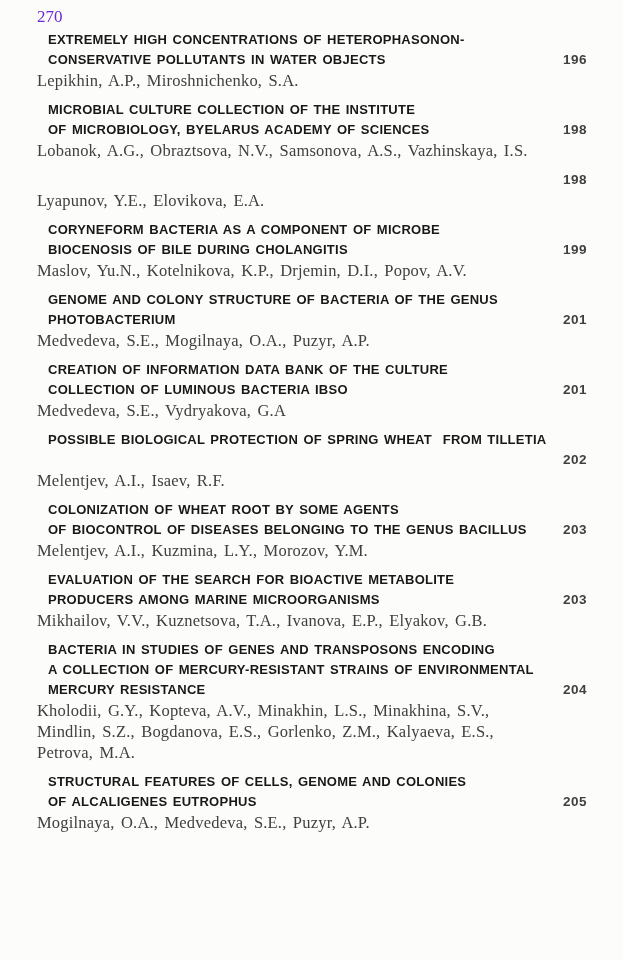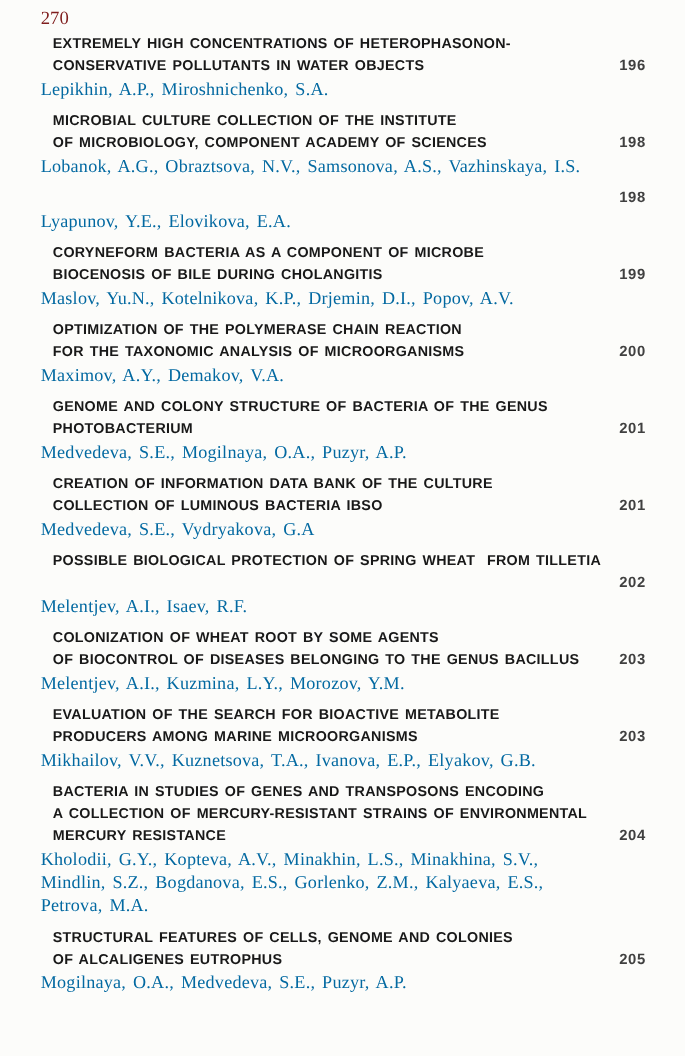--- a/index.html
+++ b/index.html
@@ -52,30 +52,30 @@
     color: #404040;
   }
   .authors-line {
     padding-left: 37px;
     padding-right: 36px;
     font-family: "Liberation Serif", "DejaVu Serif", serif;
     font-size: 16.5px;
     line-height: 21px;
     letter-spacing: 0.2px;
     word-spacing: 2px;
-    color: #0369a1;
+    color: #404040;
     white-space: pre;
   }
   .footer-page-number {
     margin-top: 7px;
     padding-left: 37px;
     font-family: "Liberation Serif", "DejaVu Serif", serif;
     font-size: 17px;
     line-height: 20px;
-    color: #7f1d1d;
+    color: #6d28d9;
   }
 </style>
 </head>
 <body>
 
 <div class="page">
   <div class="toc">
       <div class="entry">
         <div class="title-line">
           <span class="title-text">EXTREMELY HIGH CONCENTRATIONS OF HETEROPHASONON-</span>
@@ -84,50 +84,40 @@
           <span class="title-text">CONSERVATIVE POLLUTANTS IN WATER OBJECTS</span>
           <span class="page-num">196</span>
         </div>
         <div class="authors-line">Lepikhin, A.P., Miroshnichenko, S.A.</div>
       </div>
       <div class="entry">
         <div class="title-line">
           <span class="title-text">MICROBIAL CULTURE COLLECTION OF THE INSTITUTE</span>
         </div>
         <div class="title-line">
-          <span class="title-text">OF MICROBIOLOGY, COMPONENT ACADEMY OF SCIENCES</span>
+          <span class="title-text">OF MICROBIOLOGY, BYELARUS ACADEMY OF SCIENCES</span>
           <span class="page-num">198</span>
         </div>
         <div class="authors-line">Lobanok, A.G., Obraztsova, N.V., Samsonova, A.S., Vazhinskaya, I.S.</div>
       </div>
       <div class="entry">
         <div class="title-line">
           <span class="page-num">198</span>
         </div>
         <div class="authors-line">Lyapunov, Y.E., Elovikova, E.A.</div>
       </div>
       <div class="entry">
         <div class="title-line">
           <span class="title-text">CORYNEFORM BACTERIA AS A COMPONENT OF MICROBE</span>
         </div>
         <div class="title-line">
           <span class="title-text">BIOCENOSIS OF BILE DURING CHOLANGITIS</span>
           <span class="page-num">199</span>
         </div>
         <div class="authors-line">Maslov, Yu.N., Kotelnikova, K.P., Drjemin, D.I., Popov, A.V.</div>
-      </div>
-      <div class="entry">
-        <div class="title-line">
-          <span class="title-text">OPTIMIZATION OF THE POLYMERASE CHAIN REACTION</span>
-        </div>
-        <div class="title-line">
-          <span class="title-text">FOR THE TAXONOMIC ANALYSIS OF MICROORGANISMS</span>
-          <span class="page-num">200</span>
-        </div>
-        <div class="authors-line">Maximov, A.Y., Demakov, V.A.</div>
       </div>
       <div class="entry">
         <div class="title-line">
           <span class="title-text">GENOME AND COLONY STRUCTURE OF BACTERIA OF THE GENUS</span>
         </div>
         <div class="title-line">
           <span class="title-text">PHOTOBACTERIUM</span>
           <span class="page-num">201</span>
         </div>
         <div class="authors-line">Medvedeva, S.E., Mogilnaya, O.A., Puzyr, A.P.</div>

